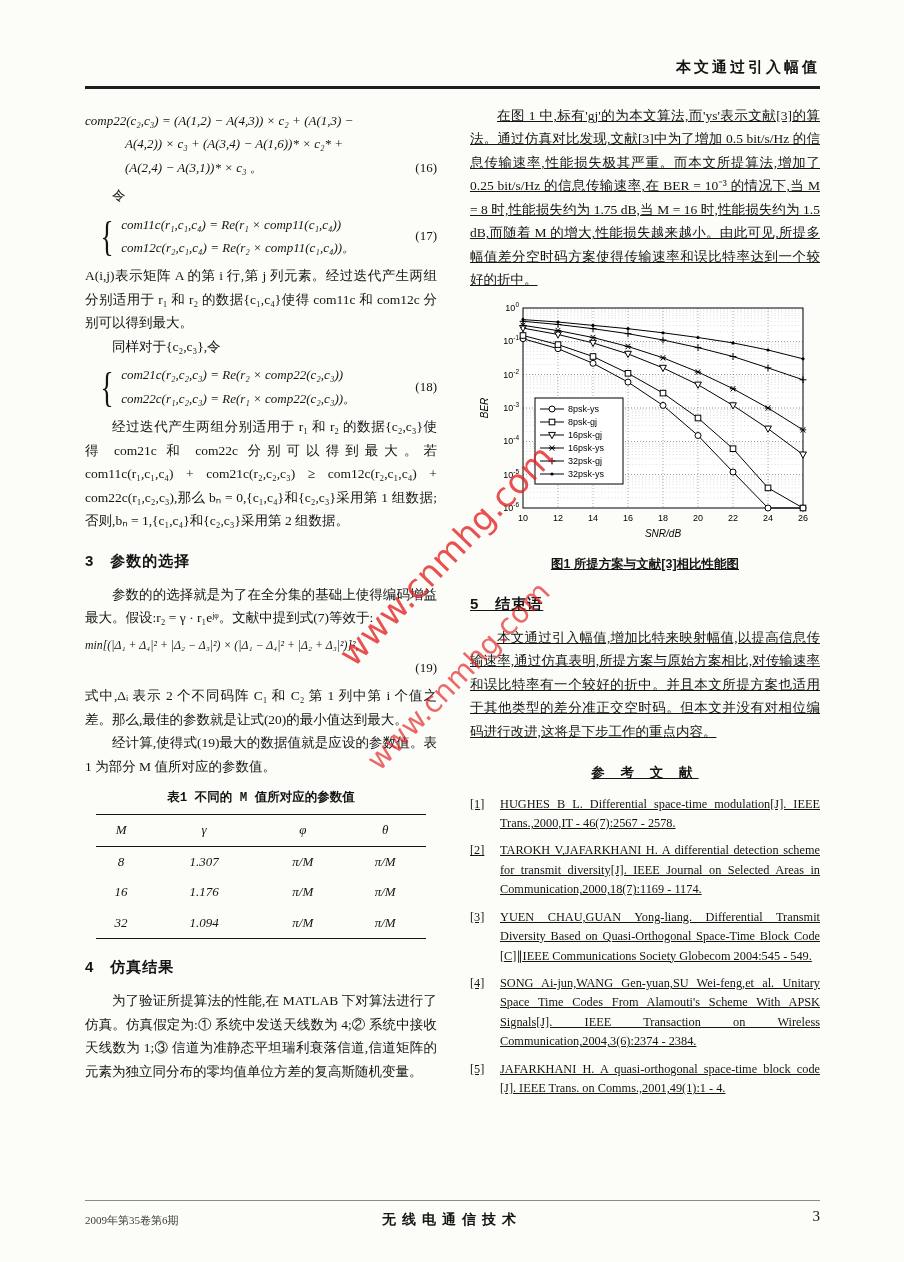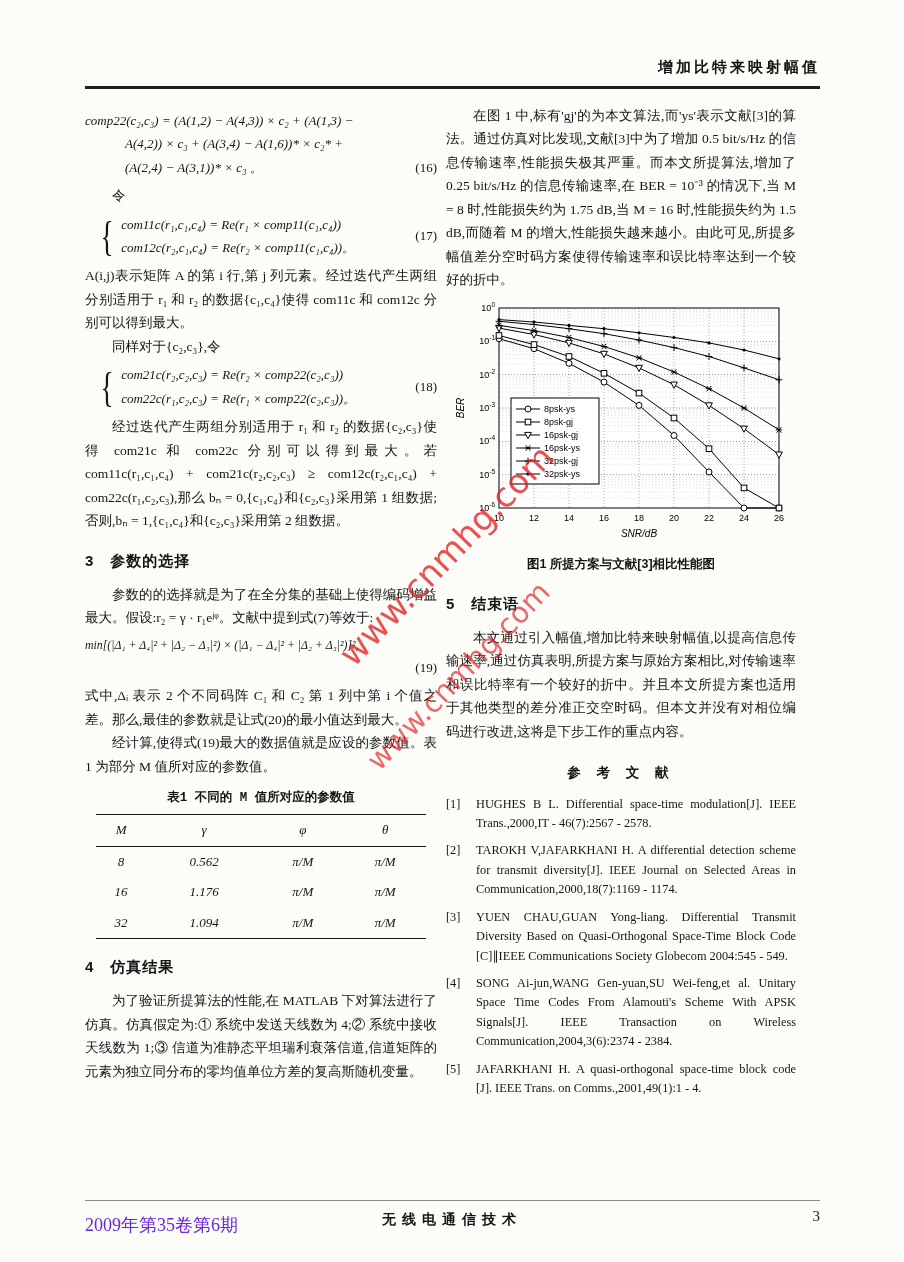--- a/index.html
+++ b/index.html
@@ -7,21 +7,21 @@
         font-family:"Liberation Serif",serif;color:#141414;overflow:hidden;}
 
   
   .header-title{position:absolute;top:58px;right:84px;font-family:"Liberation Sans",sans-serif;
         font-weight:bold;font-size:15px;letter-spacing:3px;}
   .header-rule{position:absolute;top:86px;left:85px;right:84px;height:3px;background:#1e1e1e;}
 
   
   .col{position:absolute;top:104px;width:352px;font-size:13.5px;line-height:1.74;text-align:justify;}
   .col-left{left:85px;}
-  .col-right{left:446px;width:350px;}
+  .col-right{left:470px;width:350px;text-decoration:underline;}
 
   .para{margin:0;text-indent:2em;}
   .noindent{text-indent:0;}
 
   .sec-title{font-family:"Liberation Sans",sans-serif;font-weight:bold;font-size:15px;
         margin:15px 0 9px;text-indent:0;text-align:left;letter-spacing:1px;}
 
   
   .eq-block{margin:5px 0;font-family:"Liberation Serif",serif;font-style:italic;font-size:13px;line-height:1.8;}
   .eq-cont{padding-left:40px;}
@@ -51,40 +51,40 @@
   
   .refs-title{font-family:"Liberation Sans",sans-serif;font-weight:bold;font-size:13.5px;
         text-align:center;letter-spacing:6px;margin:18px 0 10px;text-indent:0;}
   .refs{font-size:12.3px;line-height:1.58;}
   .ref-item{display:flex;margin-bottom:8px;}
   .ref-label{flex:0 0 30px;}
   .ref-text{flex:1;text-align:justify;}
 
   
   .footer-rule{position:absolute;left:85px;right:84px;top:1200px;height:1px;background:#8a8a8a;}
-  .footer-left{position:absolute;left:85px;top:1213px;font-size:18px;color:#6d28d9;filter:blur(.4px);}
+  .footer-left{position:absolute;left:85px;top:1213px;font-size:11px;color:#404040;filter:blur(.4px);}
   .footer-center{position:absolute;left:0;right:0;top:1211px;text-align:center;
         font-family:"Liberation Sans",sans-serif;font-weight:bold;font-size:14px;letter-spacing:6px;}
   .footer-right{position:absolute;right:84px;top:1208px;font-size:15px;}
 
   
   .wm{position:absolute;color:rgba(226,32,32,.78);font-family:"DejaVu Sans",sans-serif;
         transform-origin:left center;pointer-events:none;z-index:6;white-space:nowrap;}
   .wm1{left:345px;top:640px;font-size:34px;transform:rotate(-46deg);}
   .wm2{left:372px;top:748px;font-size:29px;transform:rotate(-46deg);opacity:.85;}
 </style>
 </head>
 <body>
 
 <div class="page">
 
   <div class="wm wm1">www.cnmhg.com</div>
   <div class="wm wm2">www.cnmhg.com</div>
 
-  <div class="header-title">增加比特来映射幅值</div>
+  <div class="header-title">本文通过引入幅值</div>
   <div class="header-rule"></div>
 
   <div class="col col-left">
 
     <div class="eq-block">
       <div class="eq-line">comp22(c₂,c₃) = (A(1,2) − A(4,3)) × c₂ + (A(1,3) −</div>
       <div class="eq-line eq-cont">A(4,2)) × c₃ + (A(3,4) − A(1,6))* × c₂* +</div>
       <div class="eq-line eq-cont eq-with-no">
         <span>(A(2,4) − A(3,1))* × c₃ 。</span>
         <span class="eq-no">(16)</span>
@@ -137,21 +137,21 @@
         <tr>
           <th>M</th>
           <th>γ</th>
           <th>φ</th>
           <th>θ</th>
         </tr>
       </thead>
       <tbody id="t1-body">
           <tr>
             <td>8</td>
-            <td>0.562</td>
+            <td>1.307</td>
             <td>π/M</td>
             <td>π/M</td>
           </tr>
           <tr>
             <td>16</td>
             <td>1.176</td>
             <td>π/M</td>
             <td>π/M</td>
           </tr>
           <tr>

